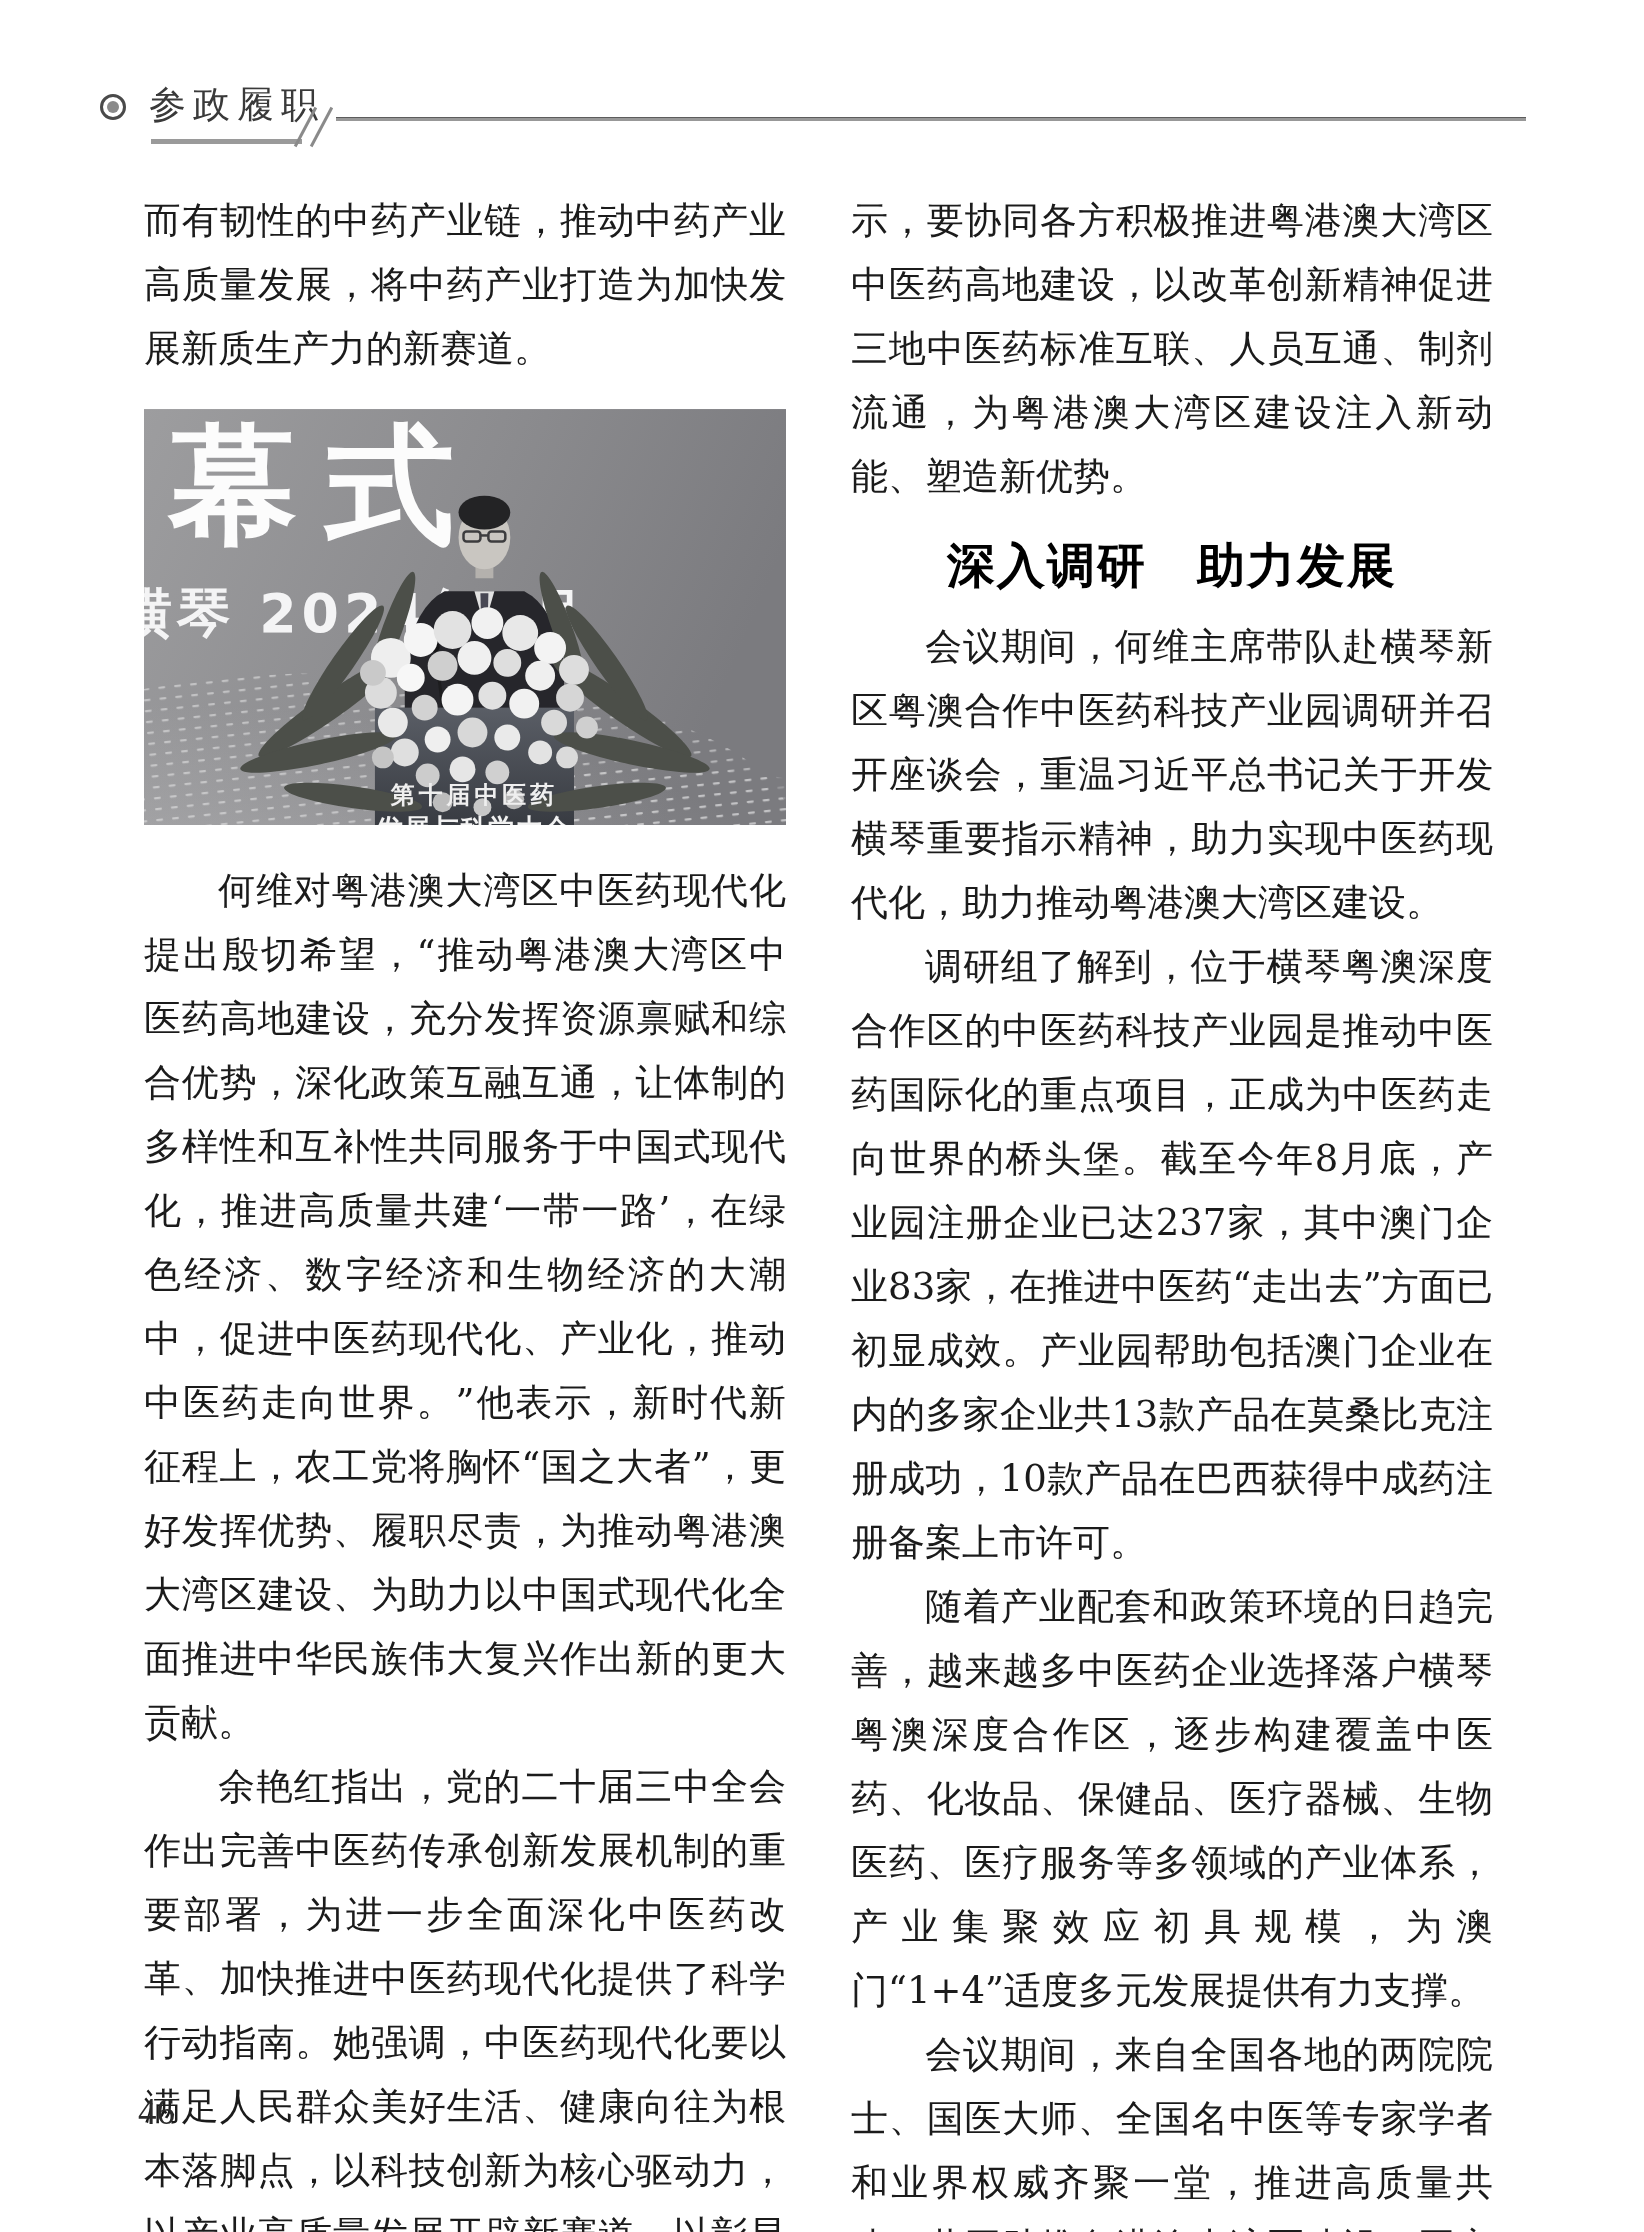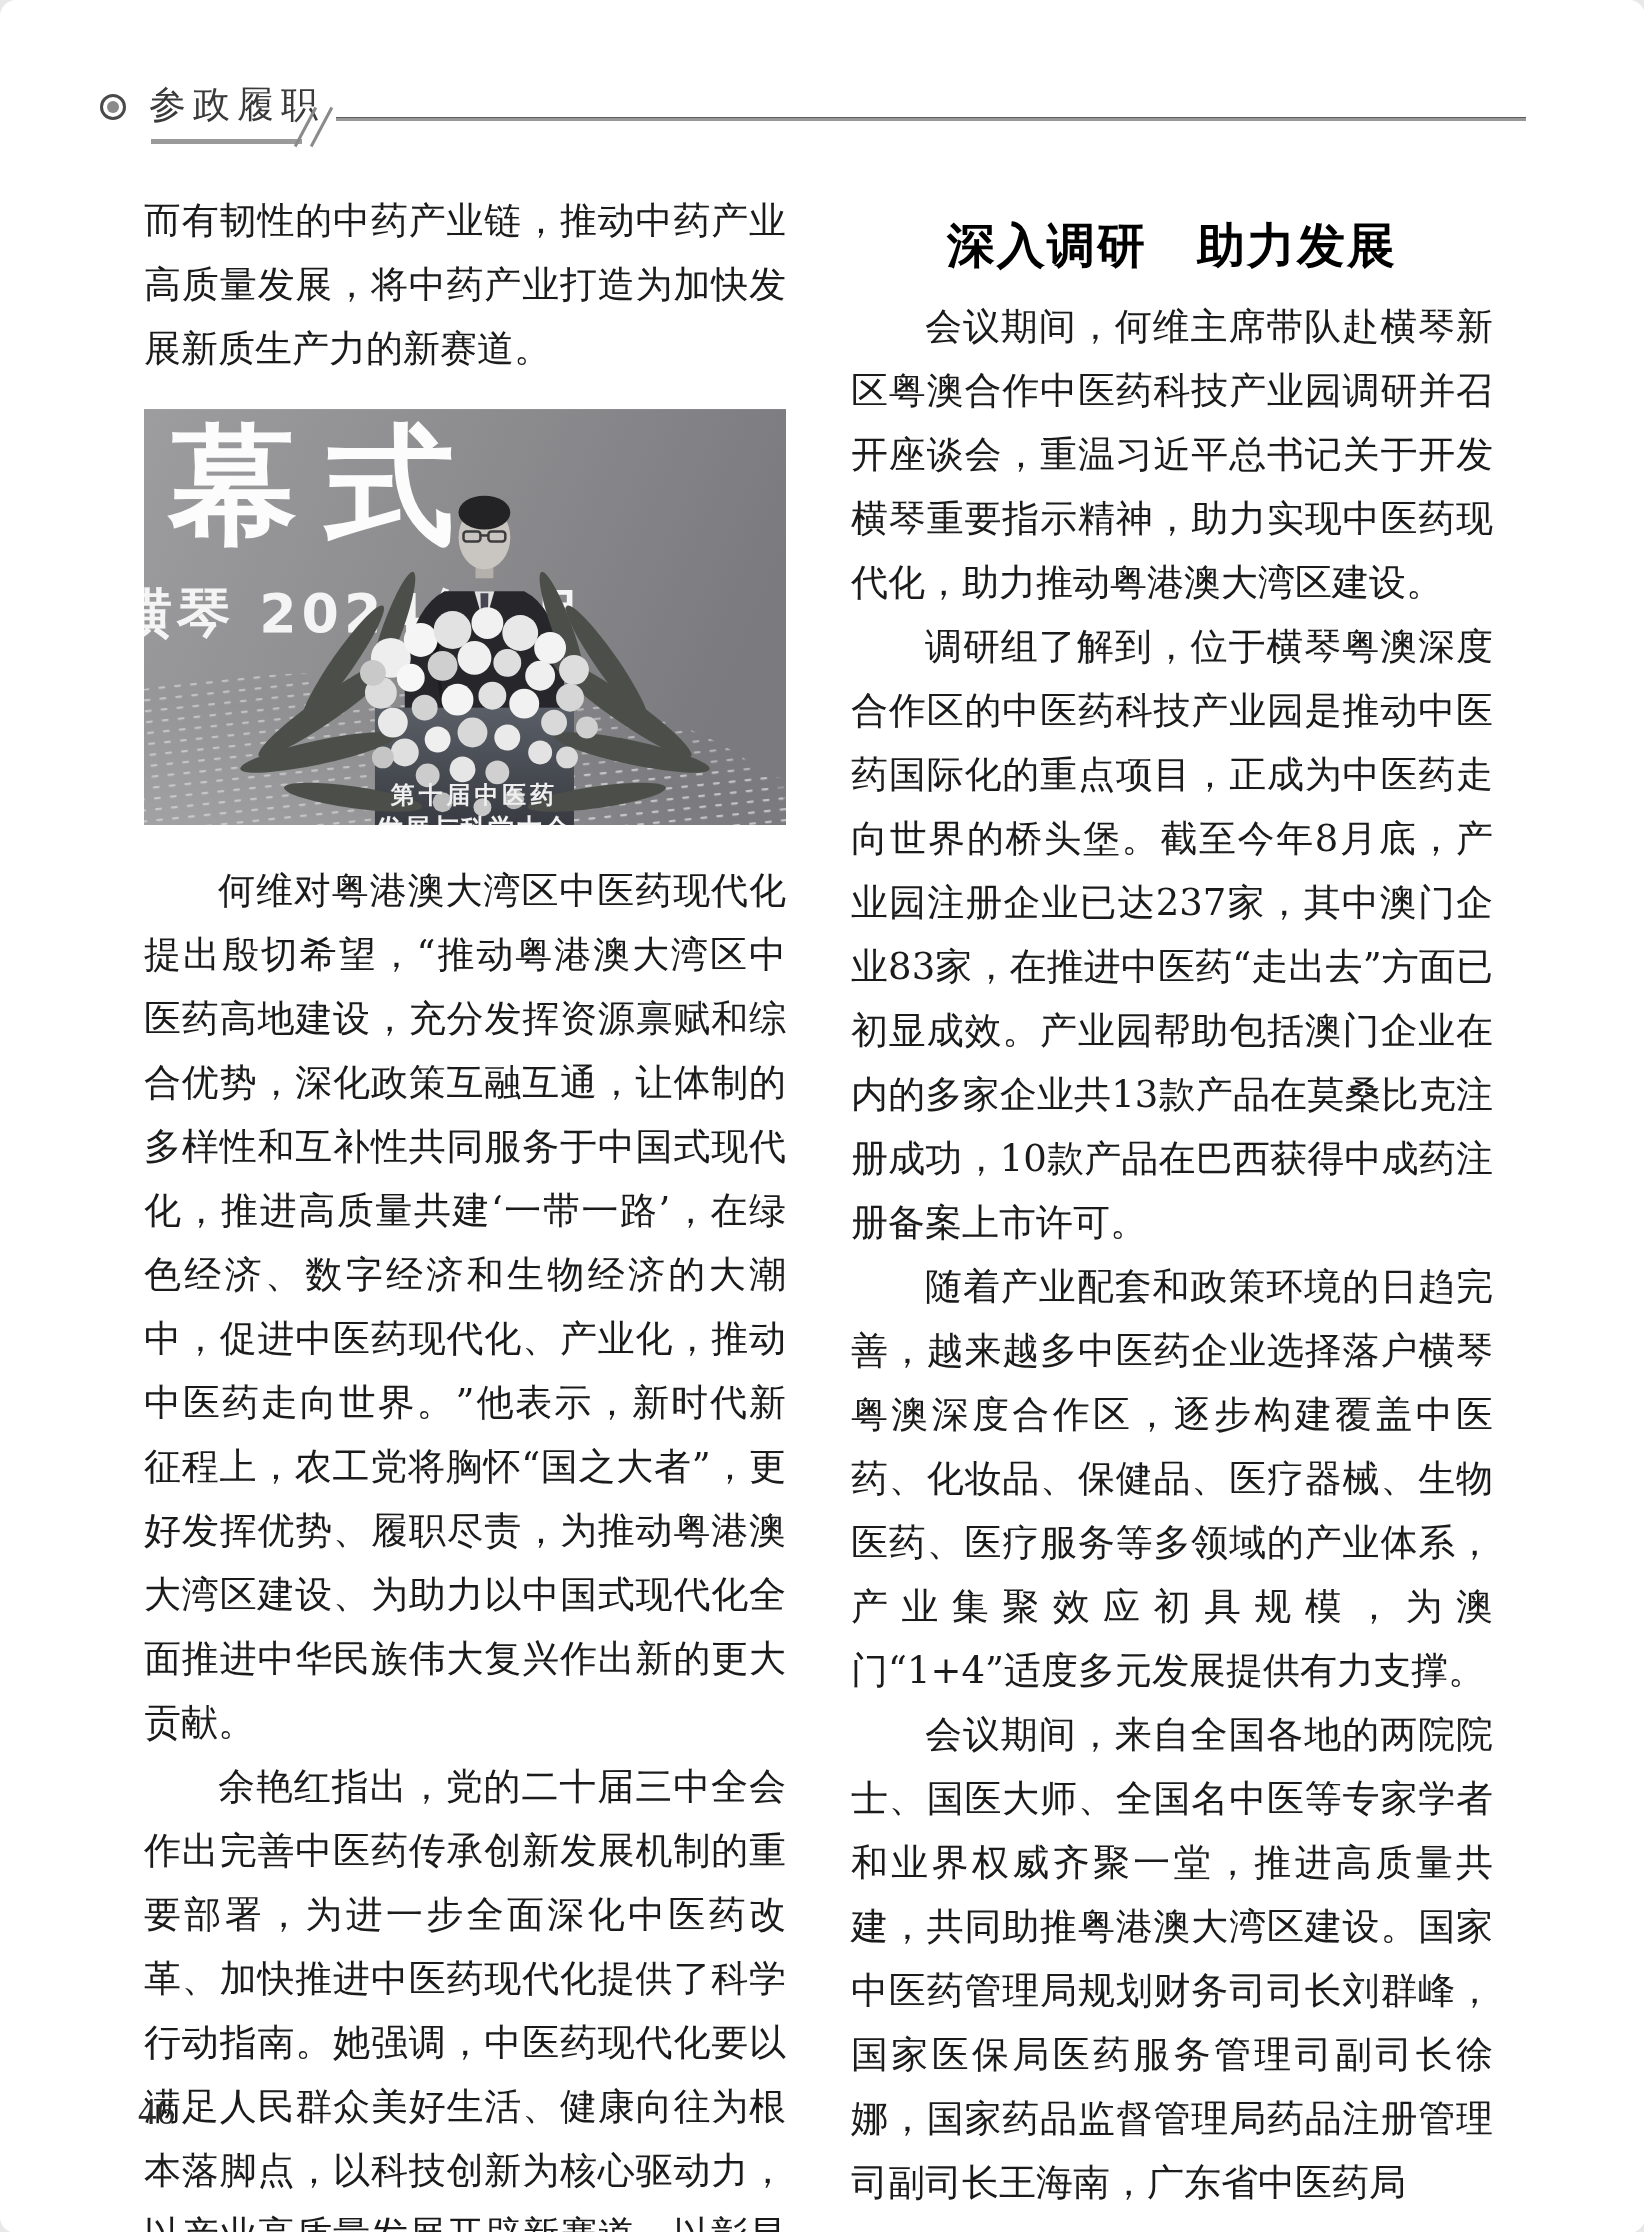--- a/index.html
+++ b/index.html
@@ -2,21 +2,20 @@
 <html><head>
 <meta charset="utf-8">
 <style>
   html,body{margin:0;padding:0;background:#e8e8e8;}
   .page{
     position:relative;
     width:1645px;height:2233px;
     background:#ffffff;
     overflow:hidden;
     font-family:"DejaVu Serif", serif;
-    border-radius:16px;
   }
   
   .hdr-icon{
     position:absolute;left:100px;top:94px;
     width:26px;height:26px;border-radius:50%;
     border:3px solid #4a4a4a;box-sizing:border-box;
     display:flex;align-items:center;justify-content:center;
   }
   .hdr-icon-dot{width:12px;height:12px;border-radius:50%;background:#8a8a8a;}
   .hdr-label{
@@ -207,20 +206,21 @@
         <text x="332" y="430" text-anchor="middle" font-size="26" font-weight="700" letter-spacing="2" fill="#f2f2f2" font-family="DejaVu Serif, serif">发展与科学大会</text>
         <text x="332" y="448" text-anchor="middle" font-size="10.5" letter-spacing="1" fill="#d6d6d6" font-family="DejaVu Sans, sans-serif">中医药现代化与粤港澳大湾区建设</text>
       </svg>
     </figure>
 
     <p class="body-p indent">何维对粤港澳大湾区中医药现代化提出殷切希望，“推动粤港澳大湾区中医药高地建设，充分发挥资源禀赋和综合优势，深化政策互融互通，让体制的多样性和互补性共同服务于中国式现代化，推进高质量共建‘一带一路’，在绿色经济、数字经济和生物经济的大潮中，促进中医药现代化、产业化，推动中医药走向世界。”他表示，新时代新征程上，农工党将胸怀“国之大者”，更好发挥优势、履职尽责，为推动粤港澳大湾区建设、为助力以中国式现代化全面推进中华民族伟大复兴作出新的更大贡献。</p>
     <p class="body-p indent">余艳红指出，党的二十届三中全会作出完善中医药传承创新发展机制的重要部署，为进一步全面深化中医药改革、加快推进中医药现代化提供了科学行动指南。她强调，中医药现代化要以满足人民群众美好生活、健康向往为根本落脚点，以科技创新为核心驱动力，以产业高质量发展开辟新赛道，以彰显中华民族精神文化力量厚植根脉底蕴，以扩大高水平开放赋能高质量发展，为全面建成社会主义现代化强国、实现第二个百年奋斗目标作出中医药产业应有的贡献。她表</p>
   </section>
 
   <section class="col col-right">
+    <p class="body-p">示，要协同各方积极推进粤港澳大湾区中医药高地建设，以改革创新精神促进三地中医药标准互联、人员互通、制剂流通，为粤港澳大湾区建设注入新动能、塑造新优势。</p>
     <h2 class="col-heading">深入调研　助力发展</h2>
     <p class="body-p indent">会议期间，何维主席带队赴横琴新区粤澳合作中医药科技产业园调研并召开座谈会，重温习近平总书记关于开发横琴重要指示精神，助力实现中医药现代化，助力推动粤港澳大湾区建设。</p>
     <p class="body-p indent">调研组了解到，位于横琴粤澳深度合作区的中医药科技产业园是推动中医药国际化的重点项目，正成为中医药走向世界的桥头堡。截至今年8月底，产业园注册企业已达237家，其中澳门企业83家，在推进中医药“走出去”方面已初显成效。产业园帮助包括澳门企业在内的多家企业共13款产品在莫桑比克注册成功，10款产品在巴西获得中成药注册备案上市许可。</p>
     <p class="body-p indent">随着产业配套和政策环境的日趋完善，越来越多中医药企业选择落户横琴粤澳深度合作区，逐步构建覆盖中医药、化妆品、保健品、医疗器械、生物医药、医疗服务等多领域的产业体系，产业集聚效应初具规模，为澳门“1+4”适度多元发展提供有力支撑。</p>
     <p class="body-p indent">会议期间，来自全国各地的两院院士、国医大师、全国名中医等专家学者和业界权威齐聚一堂，推进高质量共建，共同助推粤港澳大湾区建设。国家中医药管理局规划财务司司长刘群峰，国家医保局医药服务管理司副司长徐娜，国家药品监督管理局药品注册管理司副司长王海南，广东省中医药局</p>
   </section>
 
   <span class="page-num">46</span>
 
 </div>

